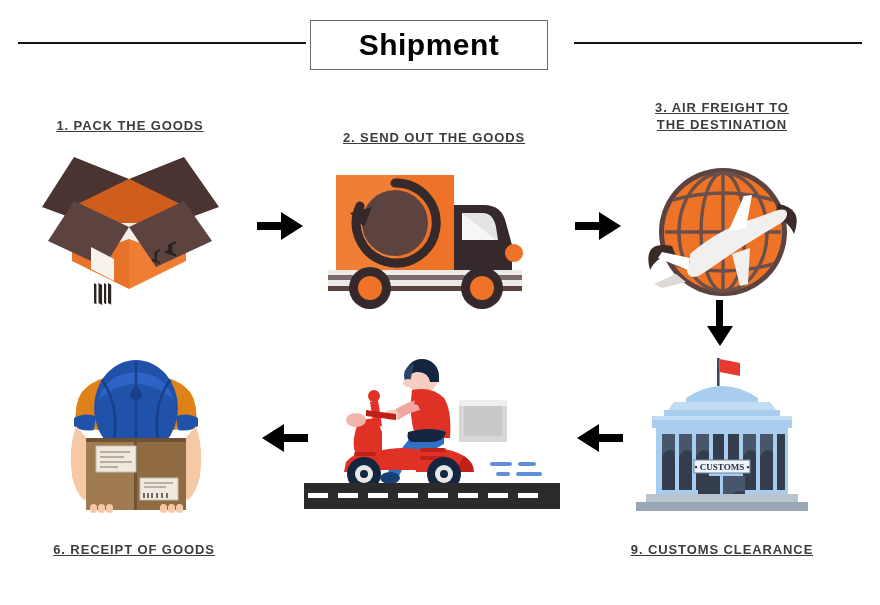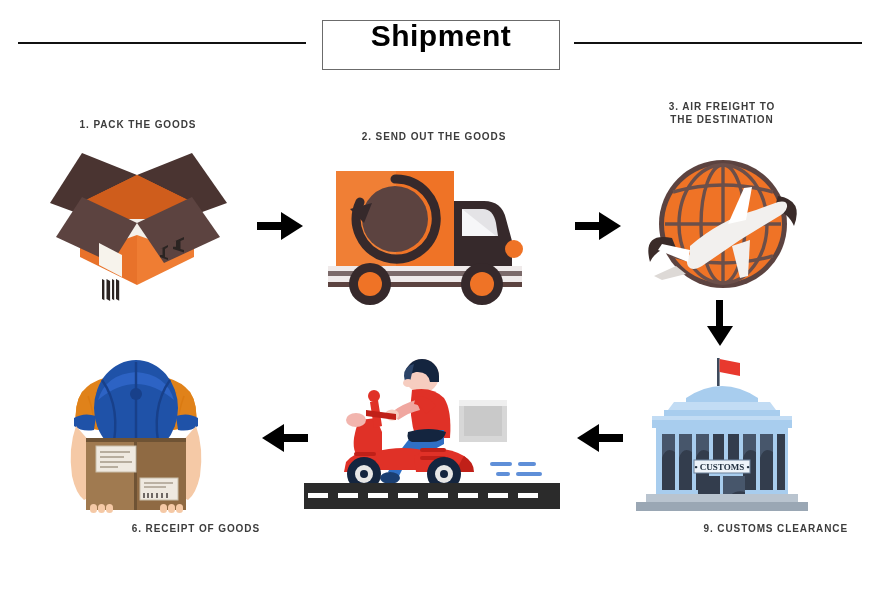--- a/index.html
+++ b/index.html
@@ -25,65 +25,67 @@
     position: absolute;
     top: 42px;
     height: 2px;
     background: #111111;
   }
   .rule.left  { left: 18px;  width: 288px; }
   .rule.right { left: 574px; width: 288px; }
 
   #title-box {
     position: absolute;
-    left: 322px; top: 20px;
+    left: 310px; top: 20px;
     width: 236px; height: 48px;
     border: 1.5px solid #6b6b6b;
     background: #ffffff;
     display: flex;
+    align-items: center;
     justify-content: center;
   }
   #title-text {
     font-size: 30px;
     font-weight: bold;
     color: #000000;
     letter-spacing: 0.5px;
     line-height: 1;
   }
 
   
   .step {
     position: absolute;
     width: 252px;
   }
   .step-label {
-    font-size: 10px;
+    font-size: 13px;
     font-weight: bold;
     color: #3c3c3c;
     letter-spacing: 0.9px;
     text-align: center;
     line-height: 1.3;
     white-space: pre-line;
+    text-decoration: underline;
   }
   .art {
     position: relative;
     width: 252px;
     height: 170px;
   }
 
   
-  #step-1 { left: 12px;   top: 118px; }
+  #step-1 { left: 4px;   top: 118px; }
   #step-2 { left: 308px; top: 130px; }
   #step-3 { left: 596px; top: 100px; }
   #step-4 { left: 596px; top: 352px; }
   #step-5 { left: 308px; top: 352px; }
   #step-6 { left: 8px;   top: 352px; }
 
   .step.top .step-label { margin-bottom: 6px; }
-  .step.bottom .step-label { margin-top: 0; text-align: right; }
+  .step.bottom .step-label { margin-top: 20px; }
 
   
   .arrow {
     position: absolute;
     color: #000000;
   }
   #arrow-1 { left: 255px; top: 206px; }
   #arrow-2 { left: 573px; top: 206px; }
   #arrow-3 { left: 700px; top: 298px; }
   #arrow-4 { left: 573px; top: 418px; }

